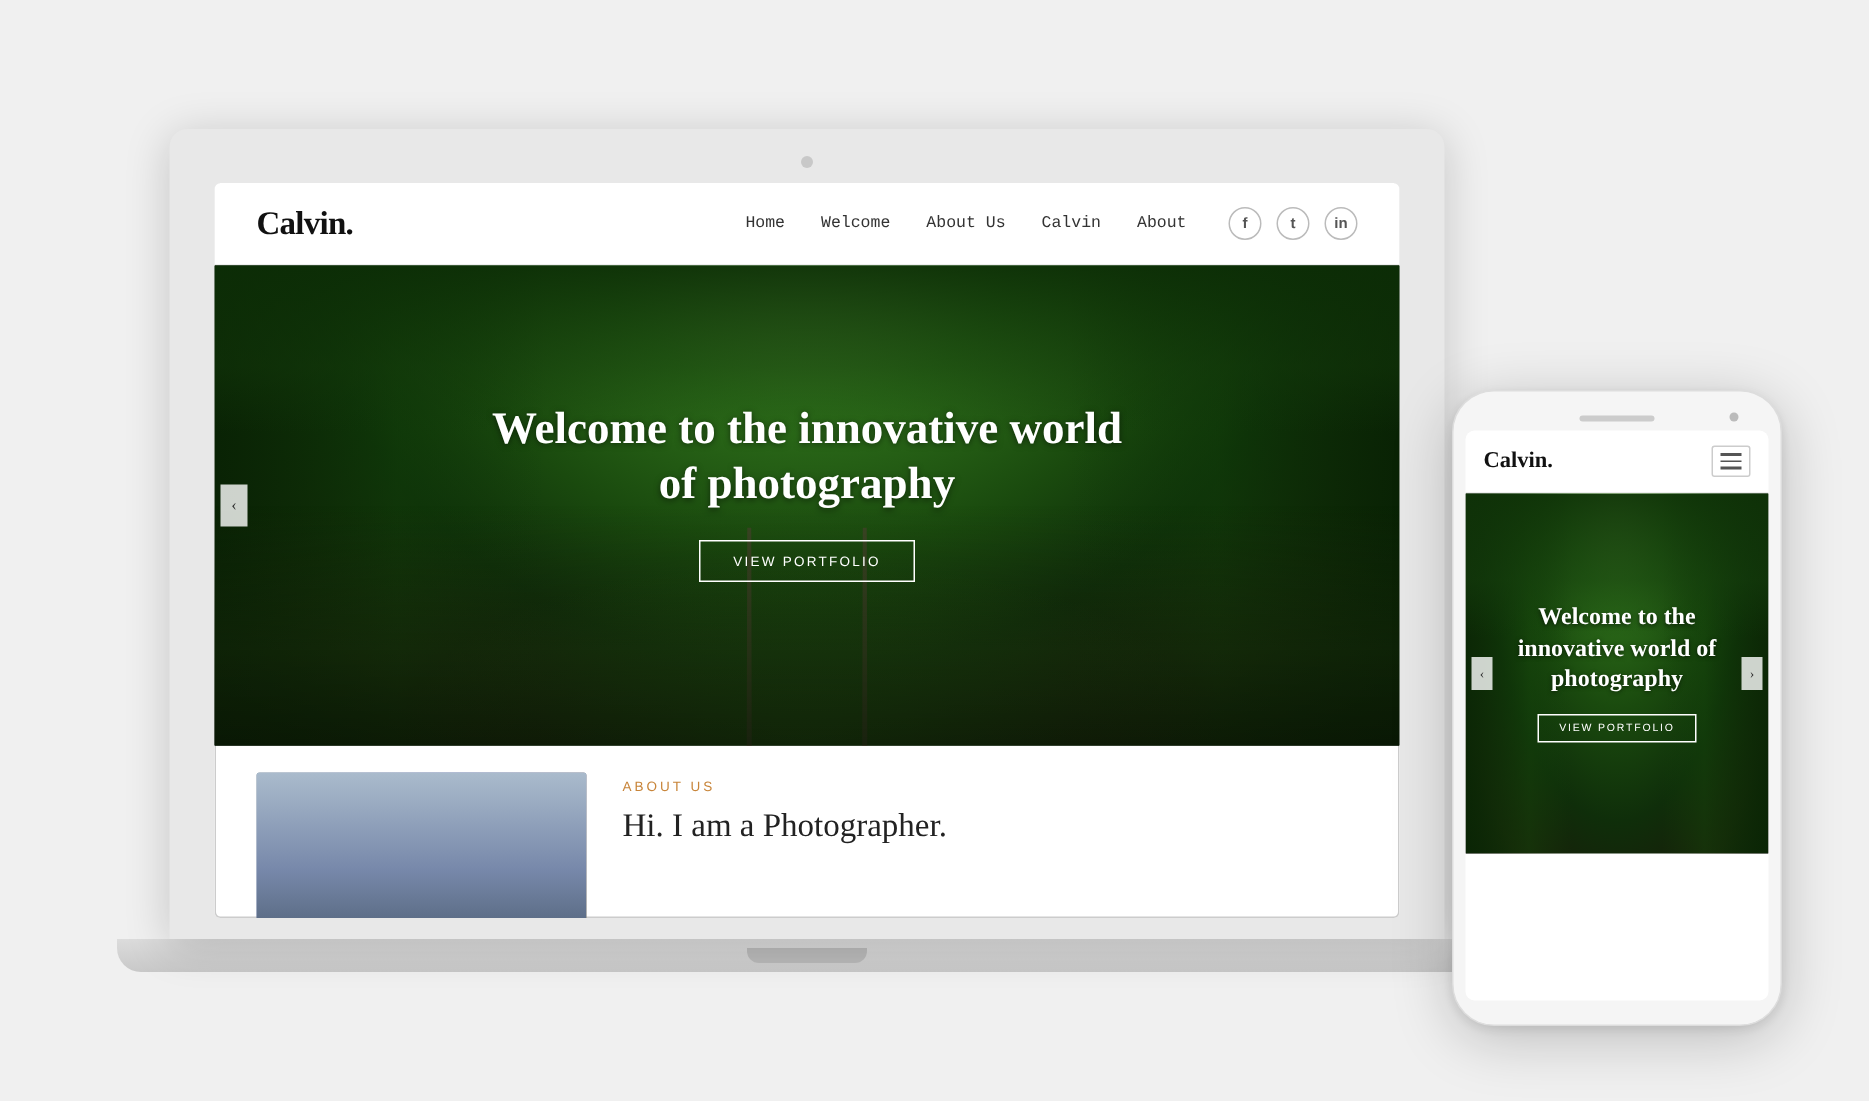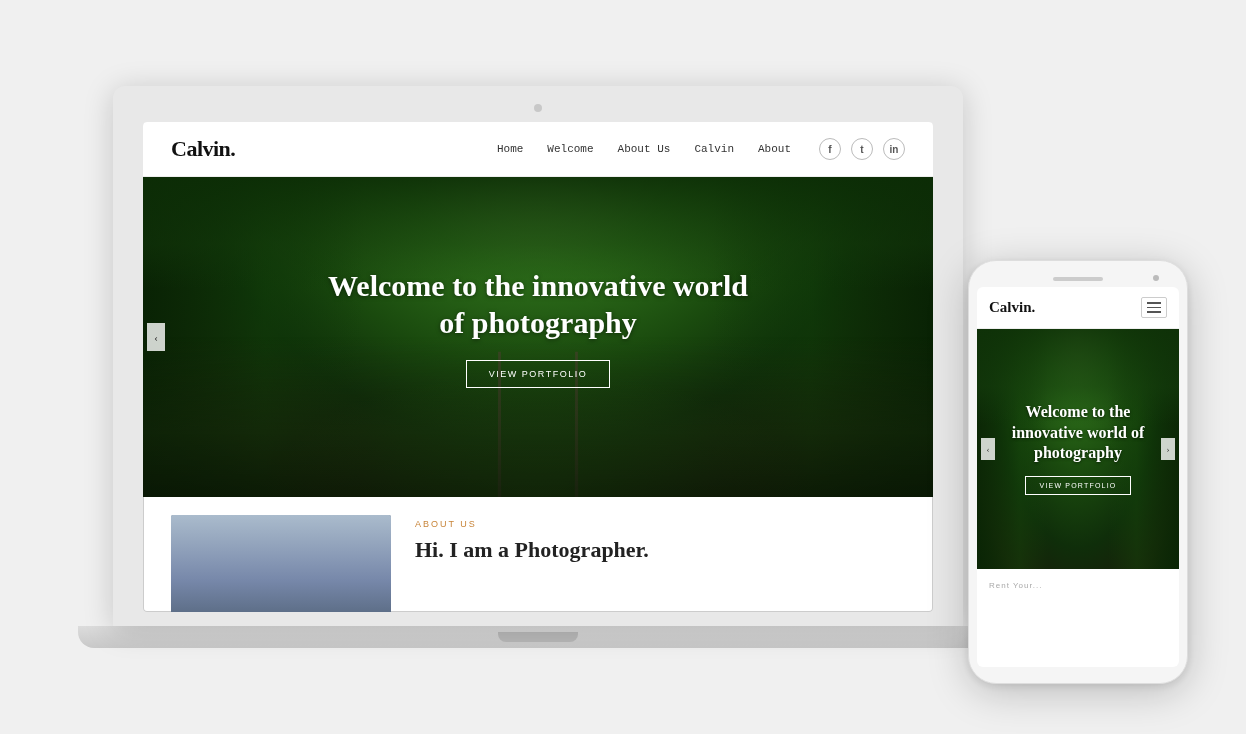--- a/index.html
+++ b/index.html
@@ -240,21 +240,21 @@
       font-size: 9px;
       letter-spacing: 2px;
       color: #c8853a;
       font-family: Arial, sans-serif;
       margin-bottom: 8px;
       text-transform: uppercase;
     }
 
     .about-heading {
       font-size: 22px;
-      font-weight: 700;
+      font-weight: 400;
       color: #222;
       font-family: Georgia, serif;
     }
 
     
     .phone {
       position: absolute;
       right: 58px;
       bottom: 50px;
       width: 220px;
@@ -606,21 +606,18 @@
 
         <div class="phone-hero-arrow-left">‹</div>
         <div class="phone-hero-arrow-right">›</div>
 
         <div class="phone-hero-content">
           <div class="phone-hero-title">Welcome to the innovative world of photography</div>
           <div class="phone-hero-btn">VIEW PORTFOLIO</div>
         </div>
       </div>
 
-      <div class="phone-below">
-        <div class="phone-below-label">Rent Your...</div>
-      </div>
 
     </div>
 
   </div>
 
 </div>
 
 </body></html>

